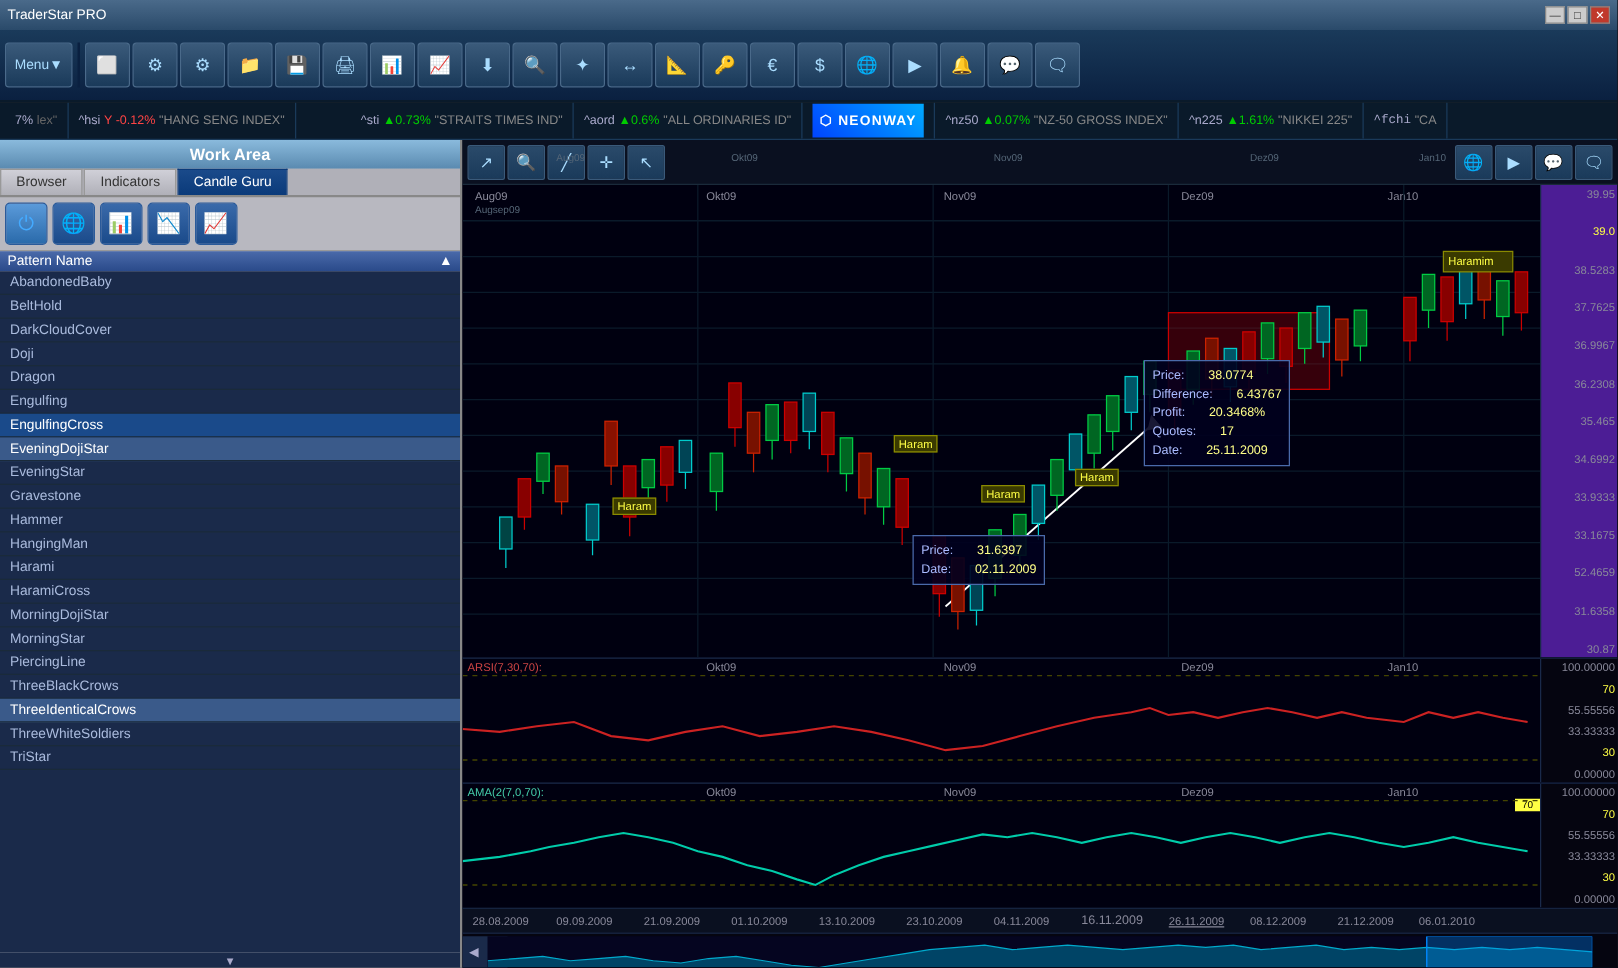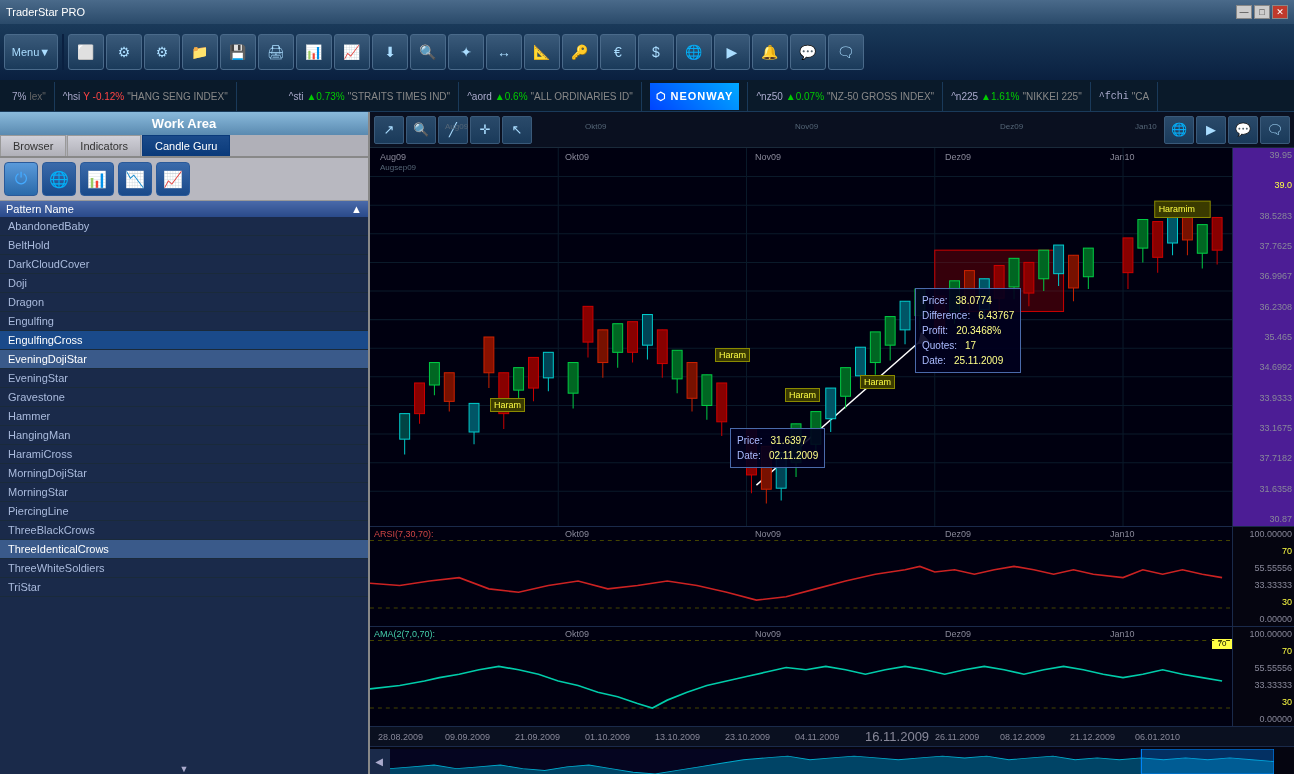--- a/index.html
+++ b/index.html
@@ -301,21 +301,21 @@
     .chart-tooltip {
       position: absolute;
       background: rgba(0,0,30,0.9);
       border: 1px solid #4a6aaa;
       padding: 4px 6px;
       color: #ddddff;
       font-size: 10px;
       z-index: 100;
       line-height: 1.5;
     }
-    .tooltip-row { display: flex; gap: 8px; text-align: right; }
+    .tooltip-row { display: flex; gap: 19px; text-align: right; }
     .tooltip-key { color: #aabbff; }
     .tooltip-val { color: #ffff88; }
 
     
     .period-label {
       position: absolute;
       color: #888899;
       font-size: 9px;
       top: 4px;
     }
@@ -443,20 +443,21 @@
       <div class="pattern-item">DarkCloudCover</div>
       <div class="pattern-item">Doji</div>
       <div class="pattern-item">Dragon</div>
       <div class="pattern-item">Engulfing</div>
       <div class="pattern-item selected">EngulfingCross</div>
       <div class="pattern-item selected2">EveningDojiStar</div>
       <div class="pattern-item">EveningStar</div>
       <div class="pattern-item">Gravestone</div>
       <div class="pattern-item">Hammer</div>
       <div class="pattern-item">HangingMan</div>
+      <div class="pattern-item">Harami</div>
       <div class="pattern-item">HaramiCross</div>
       <div class="pattern-item">MorningDojiStar</div>
       <div class="pattern-item">MorningStar</div>
       <div class="pattern-item">PiercingLine</div>
       <div class="pattern-item">ThreeBlackCrows</div>
       <div class="pattern-item selected2">ThreeIdenticalCrows</div>
       <div class="pattern-item">ThreeWhiteSoldiers</div>
       <div class="pattern-item">TriStar</div>
     </div>
 
@@ -492,21 +493,21 @@
         <span>39.95</span>
         <span style="color:#ffff44;">39.0</span>
         <span>38.5283</span>
         <span>37.7625</span>
         <span>36.9967</span>
         <span>36.2308</span>
         <span>35.465</span>
         <span>34.6992</span>
         <span>33.9333</span>
         <span>33.1675</span>
-        <span>37.7182</span>
+        <span>52.4659</span>
         <span>31.6358</span>
         <span>30.87</span>
       </div>
 
       <svg id="chart-svg" style="position:absolute; left:0; top:0; right:62px; bottom:0; width:calc(100% - 62px); height:100%;" viewBox="0 0 870 370" preserveAspectRatio="none">
 
         <line x1="0" y1="28" x2="870" y2="28" stroke="#0a1a2a" stroke-width="1"></line>
         <line x1="0" y1="56" x2="870" y2="56" stroke="#0a1a2a" stroke-width="1"></line>
         <line x1="0" y1="84" x2="870" y2="84" stroke="#0a1a2a" stroke-width="1"></line>
         <line x1="0" y1="112" x2="870" y2="112" stroke="#0a1a2a" stroke-width="1"></line>
@@ -840,22 +841,22 @@
     </div>
 
     <div id="timeline-bar">
       <span style="position:absolute; left:8px; color:#888899; font-size:9px;">28.08.2009</span>
       <span style="position:absolute; left:75px; color:#888899; font-size:9px;">09.09.2009</span>
       <span style="position:absolute; left:145px; color:#888899; font-size:9px;">21.09.2009</span>
       <span style="position:absolute; left:215px; color:#888899; font-size:9px;">01.10.2009</span>
       <span style="position:absolute; left:285px; color:#888899; font-size:9px;">13.10.2009</span>
       <span style="position:absolute; left:355px; color:#888899; font-size:9px;">23.10.2009</span>
       <span style="position:absolute; left:425px; color:#888899; font-size:9px;">04.11.2009</span>
-      <span style="position:absolute; left:495px; color:#888899; font-size:13px;">16.11.2009</span>
-      <span style="position:absolute; left:565px; color:#888899; font-size:9px;">26.11.2009</span>
+      <span style="position:absolute; left:495px; color:#888899; font-size:10px;">16.11.2009</span>
+      <span style="position:absolute; left:565px; color:#888899; font-size:9px;text-decoration:underline;">26.11.2009</span>
       <span style="position:absolute; left:630px; color:#888899; font-size:9px;">08.12.2009</span>
       <span style="position:absolute; left:700px; color:#888899; font-size:9px;">21.12.2009</span>
       <span style="position:absolute; left:765px; color:#888899; font-size:9px;">06.01.2010</span>
 
       <span style="position:absolute; left:75px; top:10px; color:#556677; font-size:8px;">Aug09</span>
       <span style="position:absolute; left:215px; top:10px; color:#556677; font-size:8px;">Okt09</span>
       <span style="position:absolute; left:425px; top:10px; color:#556677; font-size:8px;">Nov09</span>
       <span style="position:absolute; left:630px; top:10px; color:#556677; font-size:8px;">Dez09</span>
       <span style="position:absolute; left:765px; top:10px; color:#556677; font-size:8px;">Jan10</span>
     </div>

